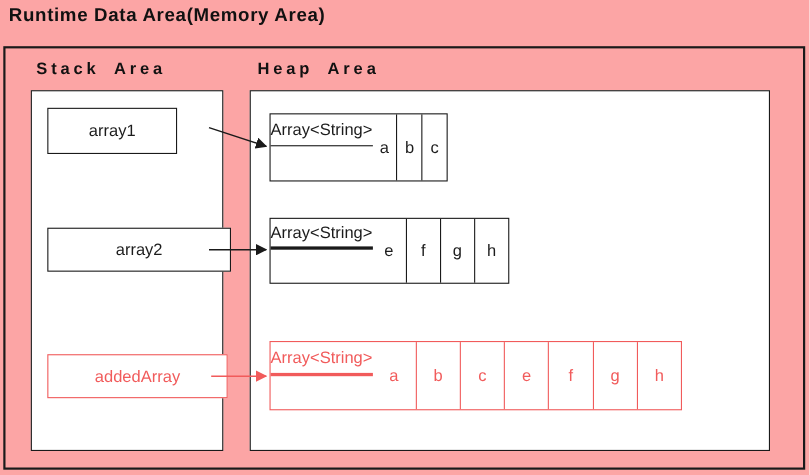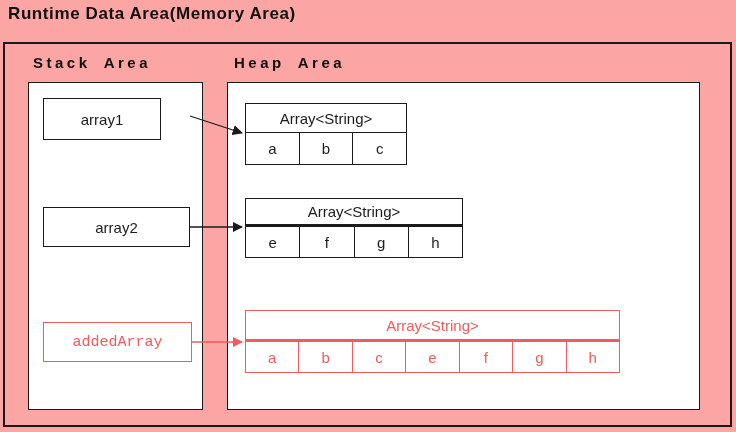--- a/index.html
+++ b/index.html
@@ -32,26 +32,26 @@
   }
   .stack-box{left:28px;top:82px;width:175px;height:328px;}
   .heap-box{left:227px;top:82px;width:473px;height:328px;}
   .var-box{
     position:absolute;
     border:1.5px solid #1a1a1a;box-sizing:border-box;background:#fff;
     display:flex;align-items:center;justify-content:center;
     font-size:15px;color:#1c1c1c;
   }
   .var-array1{left:43px;top:98px;width:118px;height:42px;}
-  .var-array2{left:43px;top:207px;width:147px;height:40px;}
-  .var-added{left:43px;top:322px;width:149px;height:40px;font-family:Liberation Mono, monospace;}
+  .var-array2{left:43px;top:207px;width:167px;height:40px;}
+  .var-added{left:43px;top:322px;width:164px;height:40px;}
   .heap-array{
     position:absolute;
     border:1.5px solid #1a1a1a;box-sizing:border-box;background:#fff;
-    display:flex;flex-direction:column;
+    display:flex;flex-direction:row;
     font-size:15px;color:#1c1c1c;
   }
   .heap-a{left:245px;top:103px;width:162px;height:62px;}
   .heap-b{left:245px;top:198px;width:218px;height:60px;}
   .heap-c{left:245px;top:310px;width:375px;height:63px;}
   .heap-array .atitle{
     flex:0 0 auto;display:flex;align-items:center;justify-content:center;
     border-bottom:1.5px solid #1a1a1a;
   }
   .heap-a .atitle{height:28px;}

